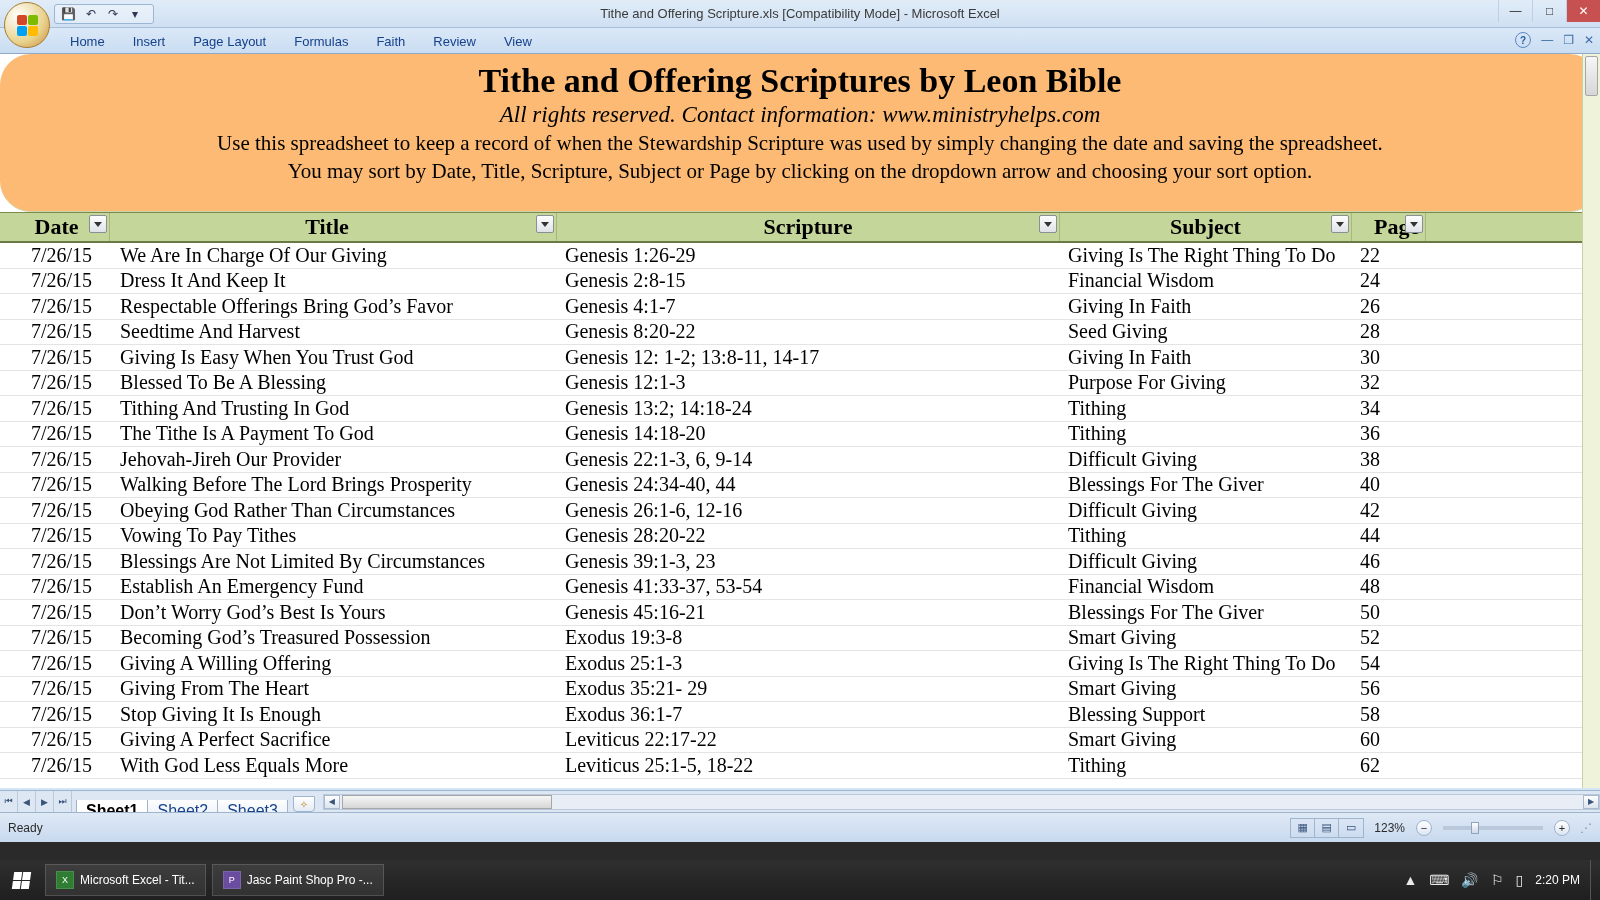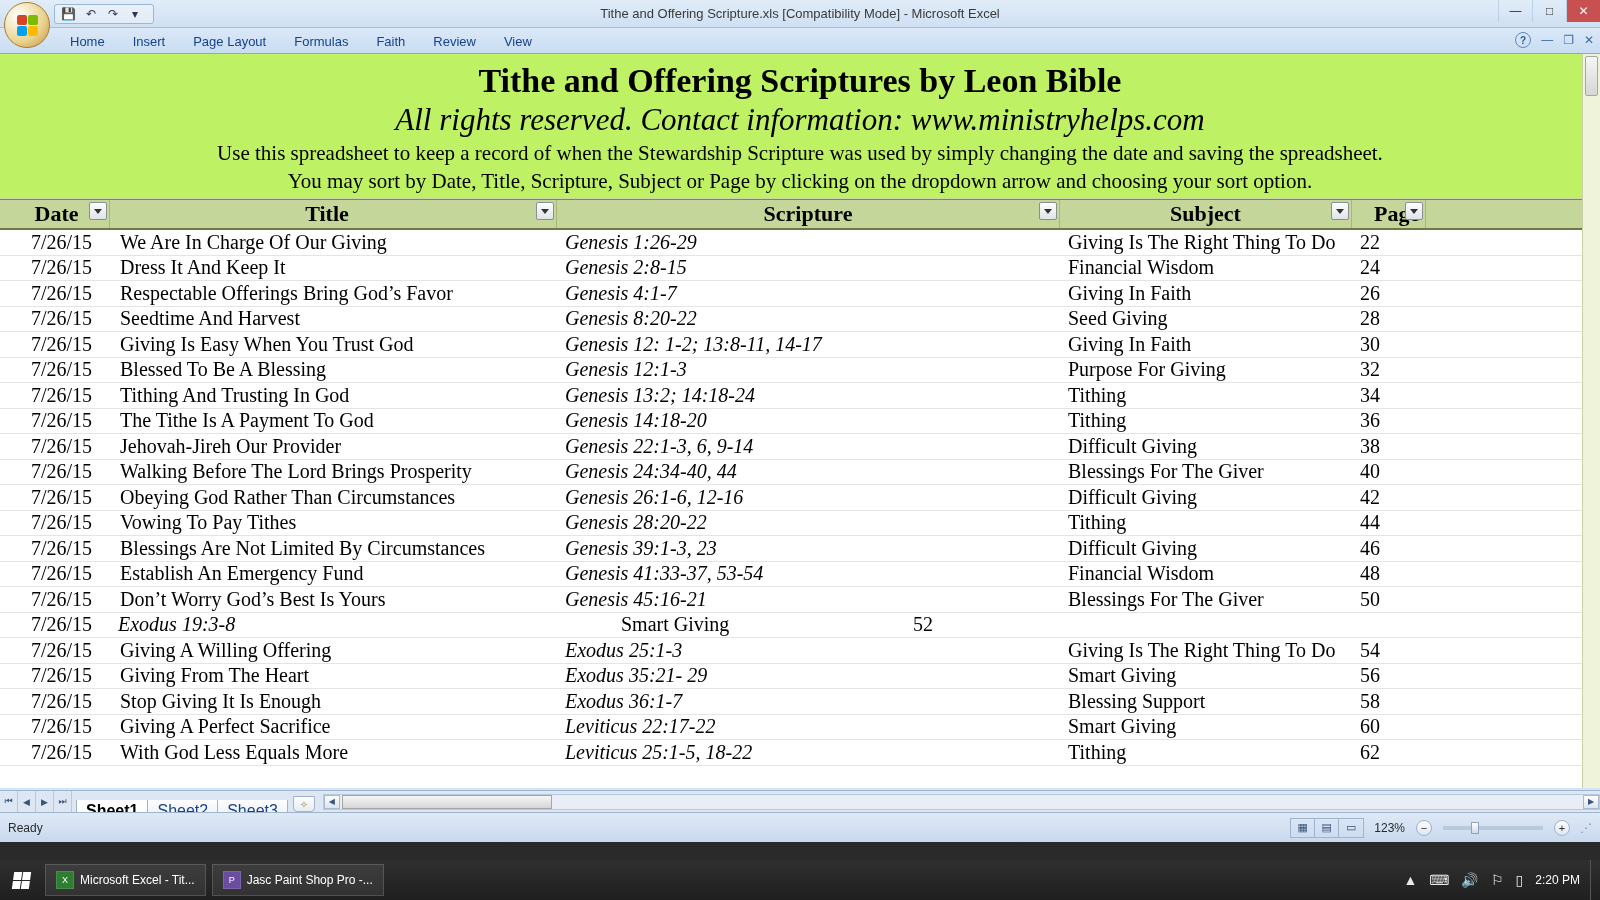--- a/index.html
+++ b/index.html
@@ -16,36 +16,36 @@
   .win-btns{position:absolute;right:0;top:0;display:flex;}
   .win-btns div{width:34px;height:22px;display:flex;align-items:center;justify-content:center;color:#333;border-left:1px solid #bcd0e6;}
   .win-btns .close{background:#c75050;color:#fff;}
   
   .ribbon{height:26px;background:linear-gradient(#dbe8f8,#c9ddf2);display:flex;align-items:flex-end;padding-left:56px;border-bottom:1px solid #8fa9c7;position:relative;}
   .ribbon .tab{padding:4px 14px;color:#15428b;font-size:13px;cursor:default;}
   .rb-right{position:absolute;right:6px;top:4px;display:flex;gap:10px;align-items:center;color:#3b6ea5;}
   .rb-right span{font-size:12px;}
   
   .sheet-area{position:absolute;left:0;top:54px;right:0;bottom:112px;background:#fff;}
-  .banner{background:#bef264;border-bottom:1px solid #cdd6aa;padding:6px 10px 1px;text-align:center;font-family:"Times New Roman",serif;color:#000;}
+  .banner{background:#fdba74;border-bottom:1px solid #cdd6aa;padding:6px 10px 24px;text-align:center;font-family:"Times New Roman",serif;color:#000;border-radius:31px;}
   .banner h1{margin:2px 0;font-size:34px;font-weight:bold;}
-  .banner .sub{font-style:italic;font-size:31px;margin:2px 0;}
+  .banner .sub{font-style:italic;font-size:23px;margin:2px 0;}
   .banner .inst{font-size:21px;margin:3px 0;font-style:normal;}
   
   .colhead{display:flex;background:#c5d69a;border-top:1px solid #7b8a4d;border-bottom:2px solid #6b7944;font-family:"Times New Roman",serif;font-size:22px;font-weight:bold;color:#000;}
   .colhead .th{position:relative;padding:1px 22px;white-space:nowrap;text-align:center;border-right:1px solid #a9b87a;}
   .filter-btn{position:absolute;right:2px;top:2px;width:18px;height:18px;background:linear-gradient(#fdfdfd,#dfe3e8);border:1px solid #8a8f95;border-radius:2px;display:flex;align-items:center;justify-content:center;}
   .filter-btn::after{content:"";border-left:4px solid transparent;border-right:4px solid transparent;border-top:5px solid #333;}
   
   .rows{overflow:hidden;}
   .row{display:flex;border-bottom:1px solid #e4e4e4;font-family:"Times New Roman",serif;font-size:20px;color:#000;height:25.5px;align-items:center;}
   .row .cell{padding:0 8px;white-space:nowrap;overflow:hidden;}
   .c-date{width:110px;text-align:right;padding-right:18px !important;border-right:none;}
   .c-title{width:447px;padding-left:10px !important;}
-  .c-scr{width:503px;font-style:italic;}
+  .c-scr{width:503px;}
   .c-subj{width:292px;}
   .c-page{width:74px;text-align:left;}
   
   .colhead .c-date{width:110px;} .colhead .c-title{width:447px;} .colhead .c-scr{width:503px;} .colhead .c-subj{width:292px;} .colhead .c-page{width:74px;}
   
   .vscroll{position:absolute;top:54px;right:0;width:18px;bottom:112px;background:#eef3d9;border-left:1px solid #c9d0a6;}
   .vscroll .thumb{position:absolute;top:2px;left:2px;right:2px;height:40px;background:linear-gradient(#f6f6f6,#d6d6d6);border:1px solid #a6a6a6;border-radius:2px;}
   
   .hscrollbar{position:absolute;left:0;right:0;bottom:88px;height:22px;background:#dde7f3;border-top:1px solid #9fb4cd;display:flex;align-items:center;}
   .nav-btns{display:flex;height:100%;}
@@ -241,20 +241,21 @@
       </div>
       <div class="row">
         <div class="cell c-date">7/26/15</div>
         <div class="cell c-title">Don’t Worry God’s Best Is Yours</div>
         <div class="cell c-scr">Genesis 45:16-21</div>
         <div class="cell c-subj">Blessings For The Giver</div>
         <div class="cell c-page">50</div>
       </div>
       <div class="row">
         <div class="cell c-date">7/26/15</div>
+        <div class="cell c-title">Becoming God’s Treasured Possession</div>
         <div class="cell c-scr">Exodus 19:3-8</div>
         <div class="cell c-subj">Smart Giving</div>
         <div class="cell c-page">52</div>
       </div>
       <div class="row">
         <div class="cell c-date">7/26/15</div>
         <div class="cell c-title">Giving A Willing Offering</div>
         <div class="cell c-scr">Exodus 25:1-3</div>
         <div class="cell c-subj">Giving Is The Right Thing To Do</div>
         <div class="cell c-page">54</div>

